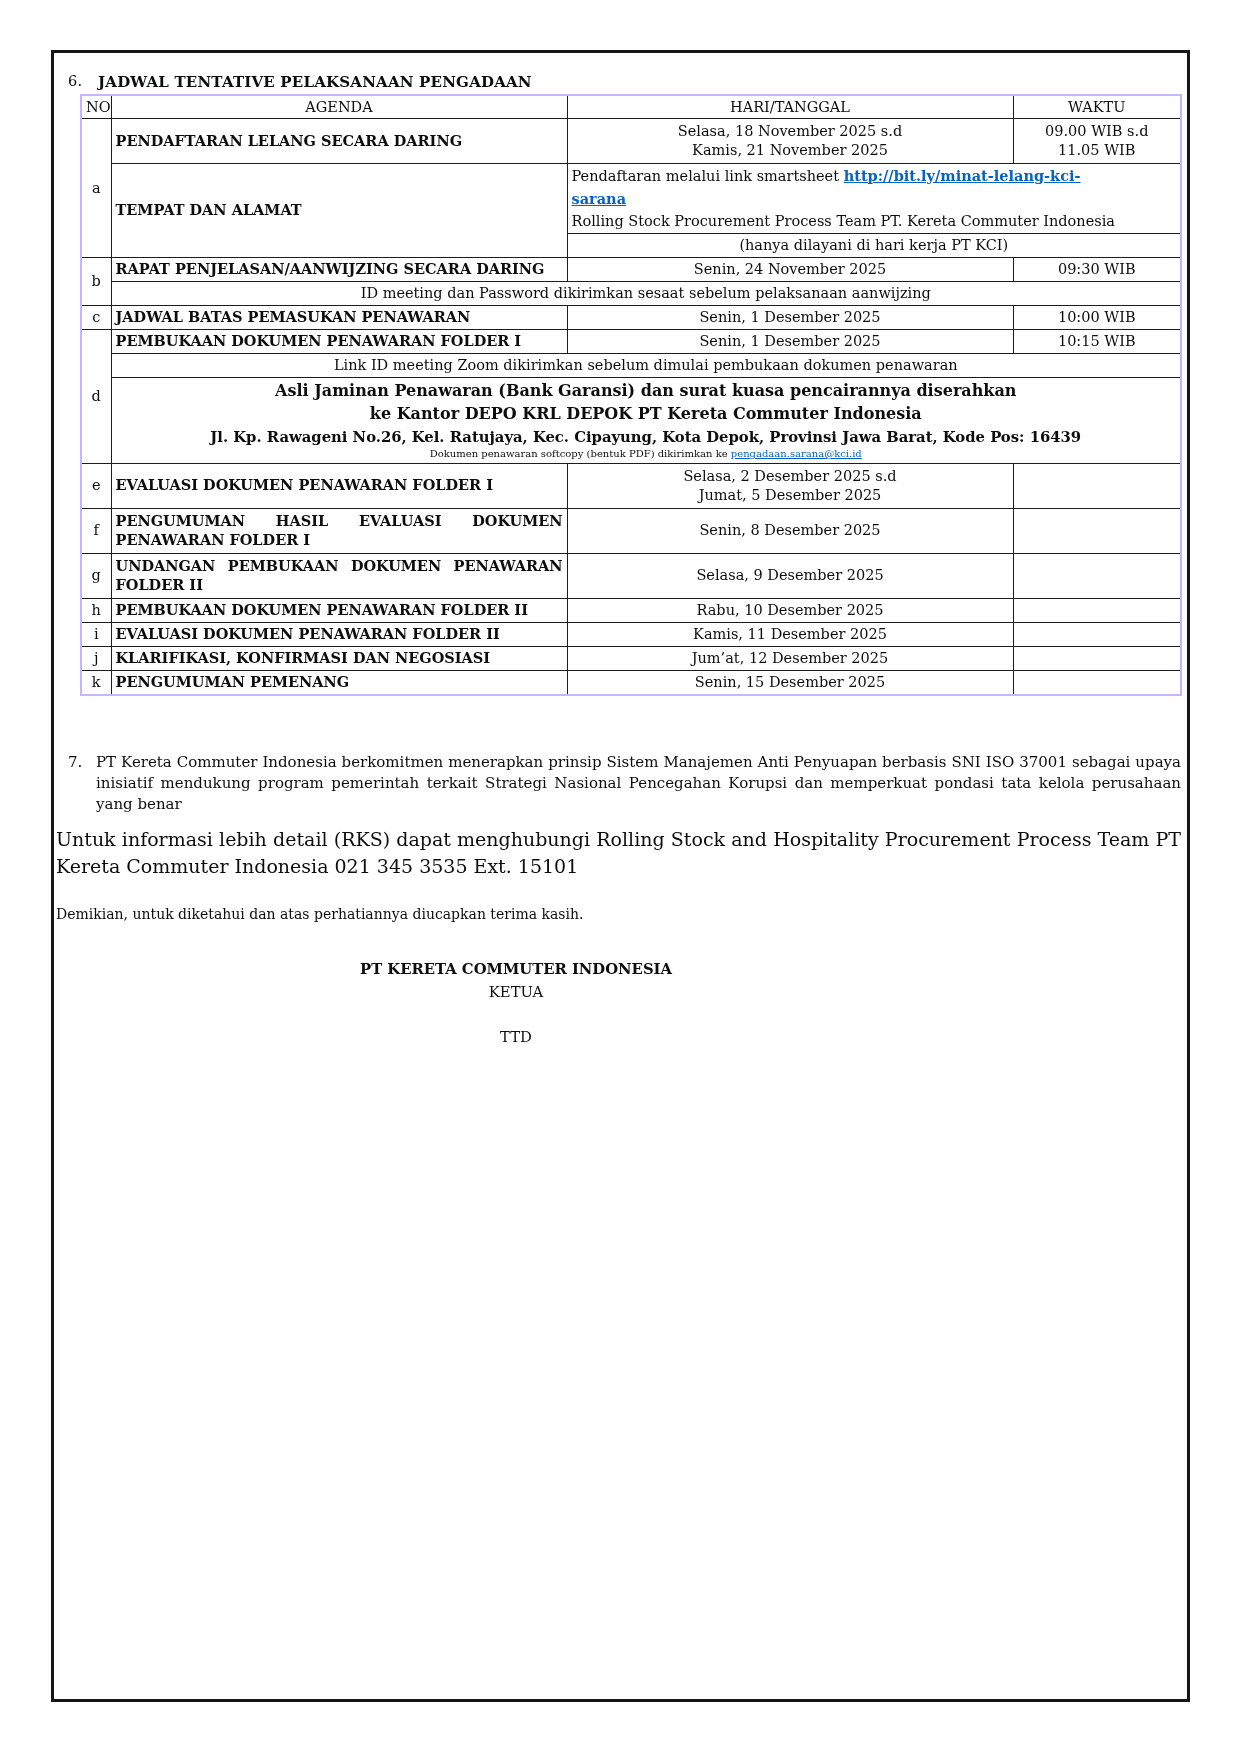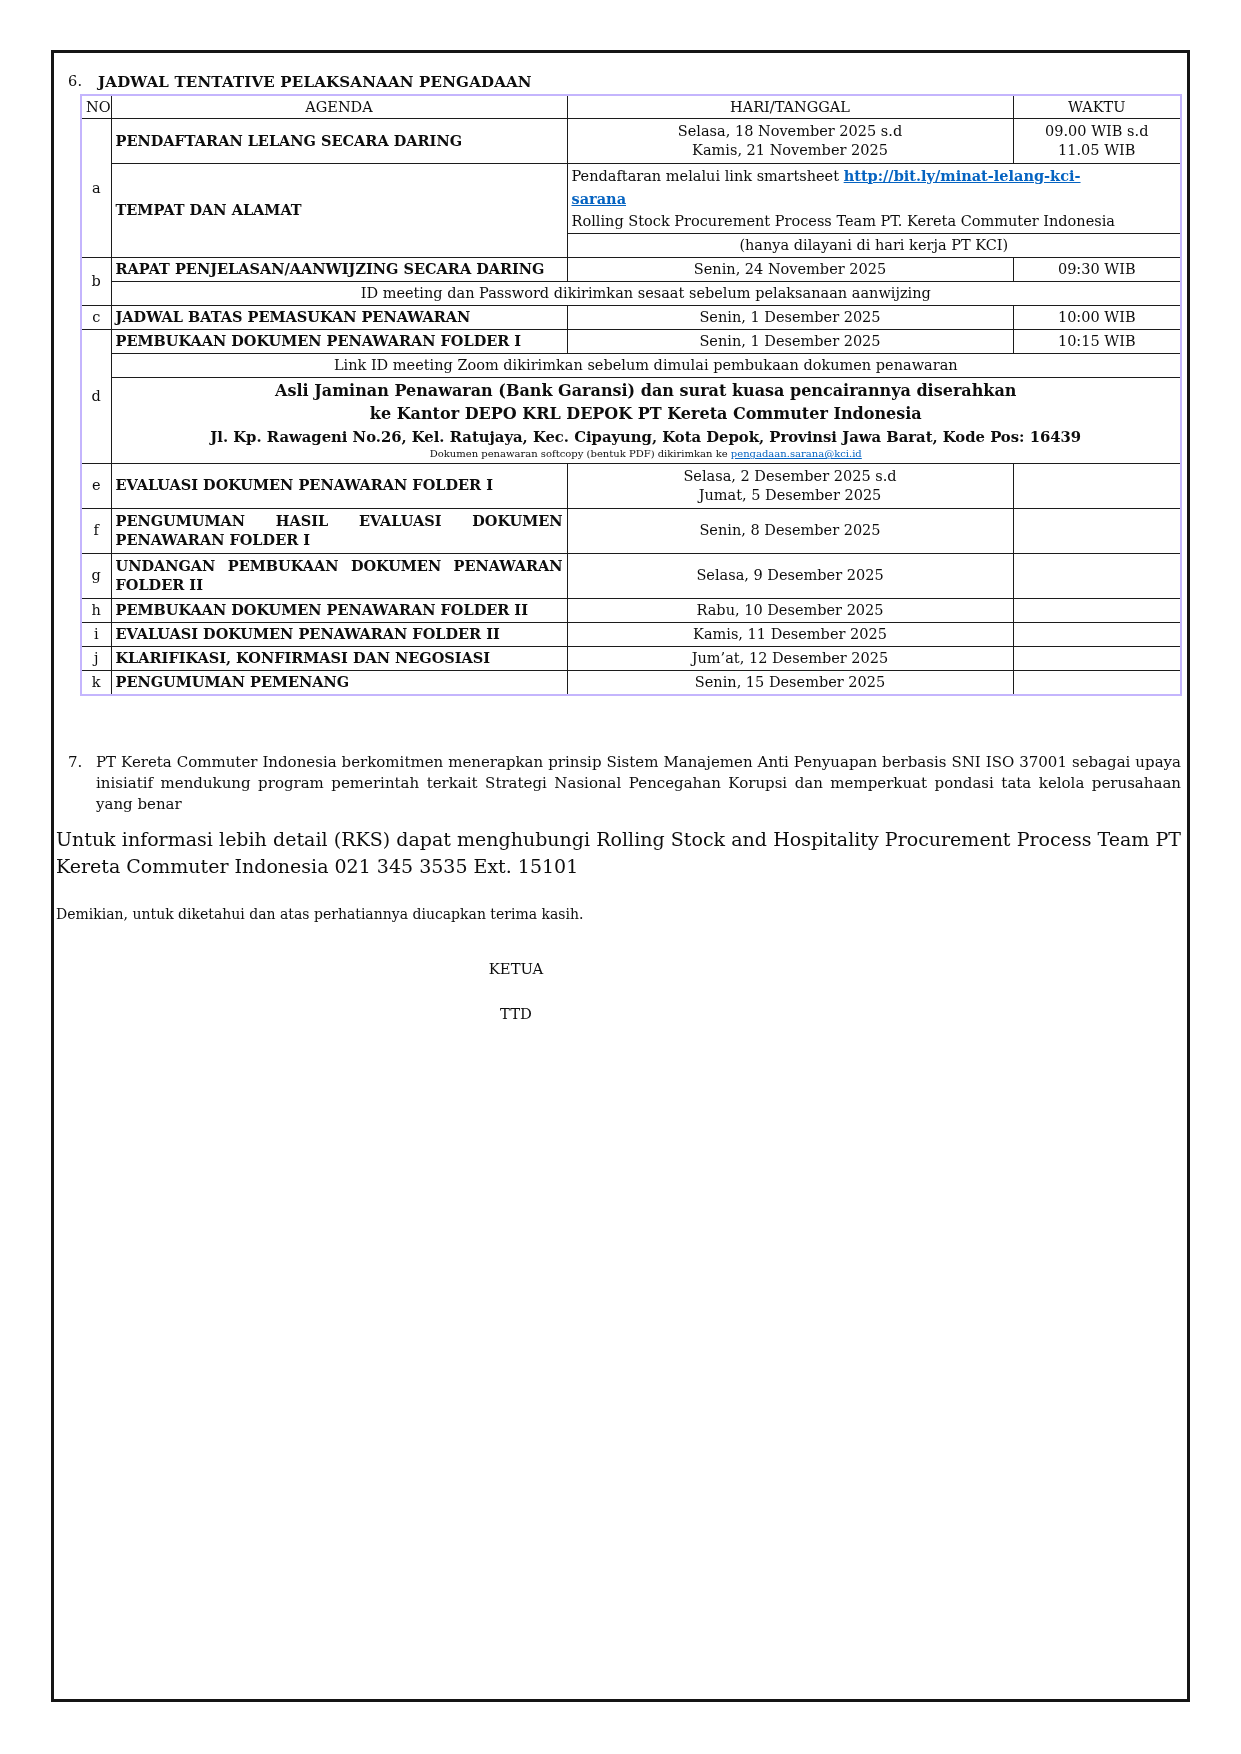--- a/index.html
+++ b/index.html
@@ -195,17 +195,18 @@
   <div class="para-num">
     <span class="num">7.</span>
     <span class="txt">PT Kereta Commuter Indonesia berkomitmen menerapkan prinsip Sistem Manajemen Anti Penyuapan berbasis SNI ISO 37001 sebagai upaya inisiatif mendukung program pemerintah terkait Strategi Nasional Pencegahan Korupsi dan memperkuat pondasi tata kelola perusahaan yang benar</span>
   </div>
 
   <div class="para-plain">Untuk informasi lebih detail (RKS) dapat menghubungi Rolling Stock and Hospitality Procurement Process Team PT Kereta Commuter Indonesia 021 345 3535 Ext. 15101</div>
 
   <div class="para-closing">Demikian, untuk diketahui dan atas perhatiannya diucapkan terima kasih.</div>
 
   <div class="signature">
+    <div class="company">PT KERETA COMMUTER INDONESIA</div>
     <div>KETUA</div>
     <div class="ttd">TTD</div>
   </div>
 
 </div>
 
 </body></html>

